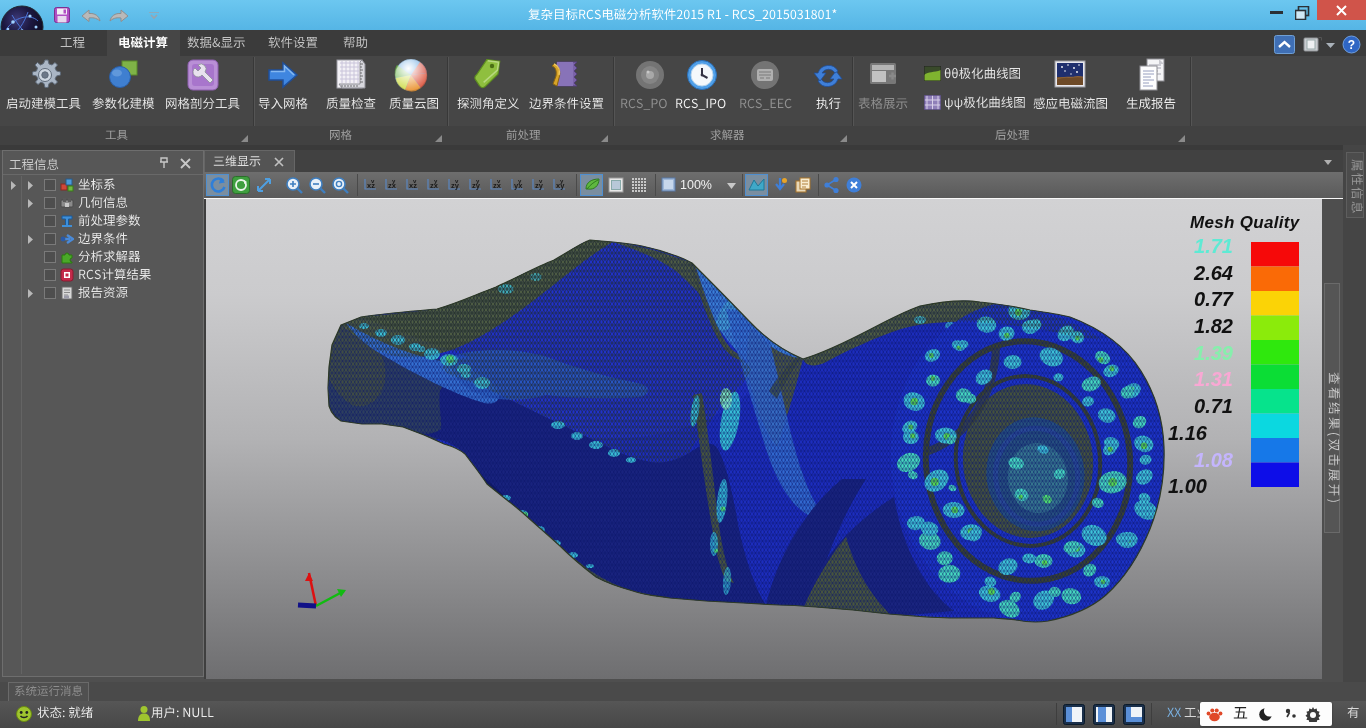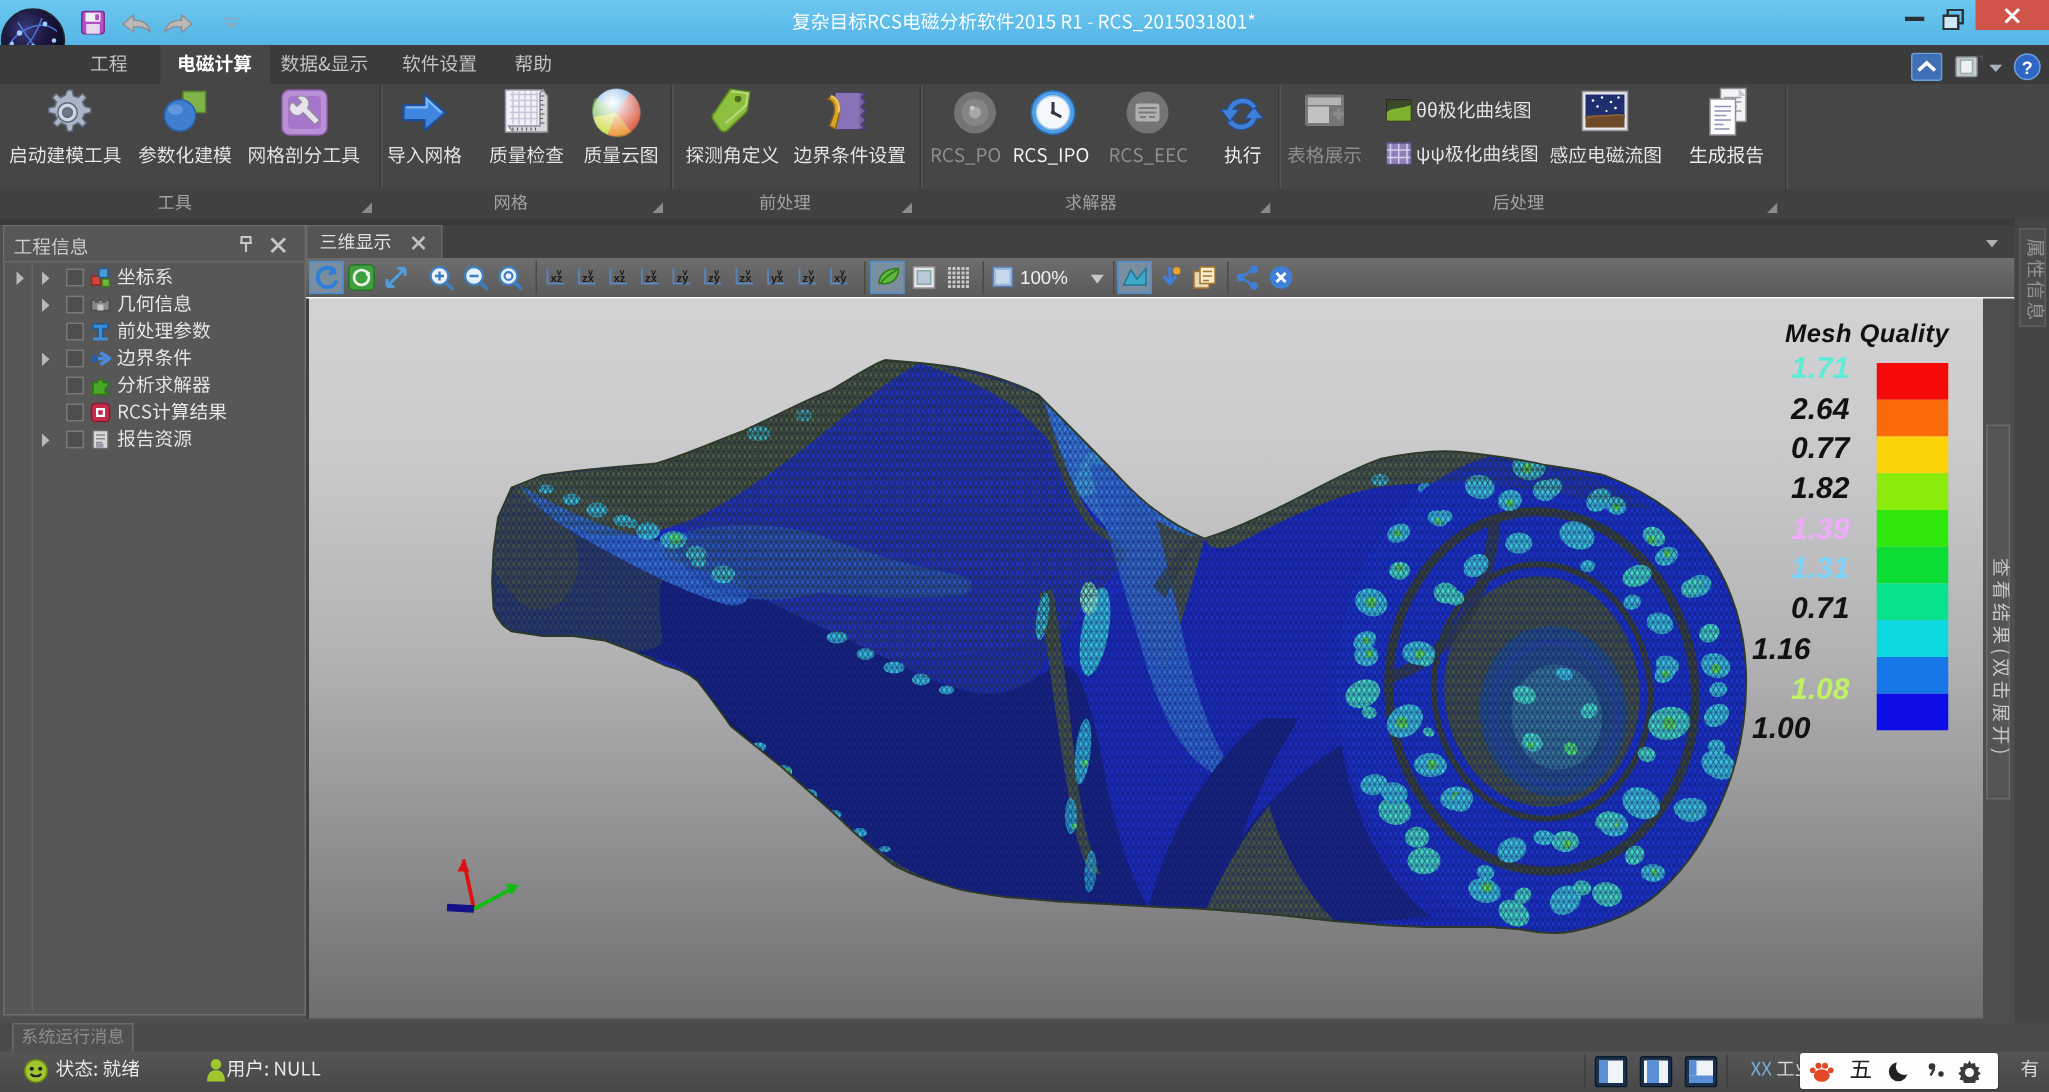--- a/index.html
+++ b/index.html
@@ -776,25 +776,25 @@
         <path d="M110 407 L138 392" stroke="#11bb11" stroke-width="2.5"></path>
         <path d="M140 391 l-9 -1 4 8 z" fill="#11bb11"></path>
         <path d="M110 407 L92 406" stroke="#111188" stroke-width="5"></path>
       </g>
     </svg>
     <div class="abs" style="left:1190px;top:213px;width:120px;height:20px;font:italic bold 17px 'Liberation Sans';color:#111;letter-spacing:0.3px">Mesh Quality</div>
     <div class="abs" style="left:1168px;top:235px;width:65px;text-align:right;font:italic bold 20px 'Liberation Sans';color:#5eead4">1.71</div>
     <div class="abs" style="left:1168px;top:262px;width:65px;text-align:right;font:italic bold 20px 'Liberation Sans';color:#111">2.64</div>
     <div class="abs" style="left:1168px;top:288px;width:65px;text-align:right;font:italic bold 20px 'Liberation Sans';color:#111">0.77</div>
     <div class="abs" style="left:1168px;top:315px;width:65px;text-align:right;font:italic bold 20px 'Liberation Sans';color:#111">1.82</div>
-    <div class="abs" style="left:1168px;top:342px;width:65px;text-align:right;font:italic bold 20px 'Liberation Sans';color:#f0abfc">1.39</div>
-    <div class="abs" style="left:1168px;top:368px;width:65px;text-align:right;font:italic bold 20px 'Liberation Sans';color:#7dd3fc">1.31</div>
+    <div class="abs" style="left:1168px;top:342px;width:65px;text-align:right;font:italic bold 20px 'Liberation Sans';color:#86efac">1.39</div>
+    <div class="abs" style="left:1168px;top:368px;width:65px;text-align:right;font:italic bold 20px 'Liberation Sans';color:#f9a8d4">1.31</div>
     <div class="abs" style="left:1168px;top:395px;width:65px;text-align:right;font:italic bold 20px 'Liberation Sans';color:#111">0.71</div>
     <div class="abs" style="left:1168px;top:422px;width:65px;font:italic bold 20px 'Liberation Sans';color:#111">1.16</div>
-    <div class="abs" style="left:1168px;top:449px;width:65px;text-align:right;font:italic bold 20px 'Liberation Sans';color:#bef264">1.08</div>
+    <div class="abs" style="left:1168px;top:449px;width:65px;text-align:right;font:italic bold 20px 'Liberation Sans';color:#c4b5fd">1.08</div>
     <div class="abs" style="left:1168px;top:475px;width:65px;text-align:left;font:italic bold 20px 'Liberation Sans';color:#111">1.00</div>
     <svg class="abs" style="left:1251px;top:242px" width="48" height="245">
       <rect x="0" y="0.0" width="48" height="24.5" fill="#f60909"></rect>
       <rect x="0" y="24.5" width="48" height="24.5" fill="#fa6a06"></rect>
       <rect x="0" y="49.0" width="48" height="24.5" fill="#fbd306"></rect>
       <rect x="0" y="73.5" width="48" height="24.5" fill="#8beb0b"></rect>
       <rect x="0" y="98.0" width="48" height="24.5" fill="#2fe80d"></rect>
       <rect x="0" y="122.5" width="48" height="24.5" fill="#0bdd35"></rect>
       <rect x="0" y="147.0" width="48" height="24.5" fill="#06e38c"></rect>
       <rect x="0" y="171.5" width="48" height="24.5" fill="#0bd8e0"></rect>

